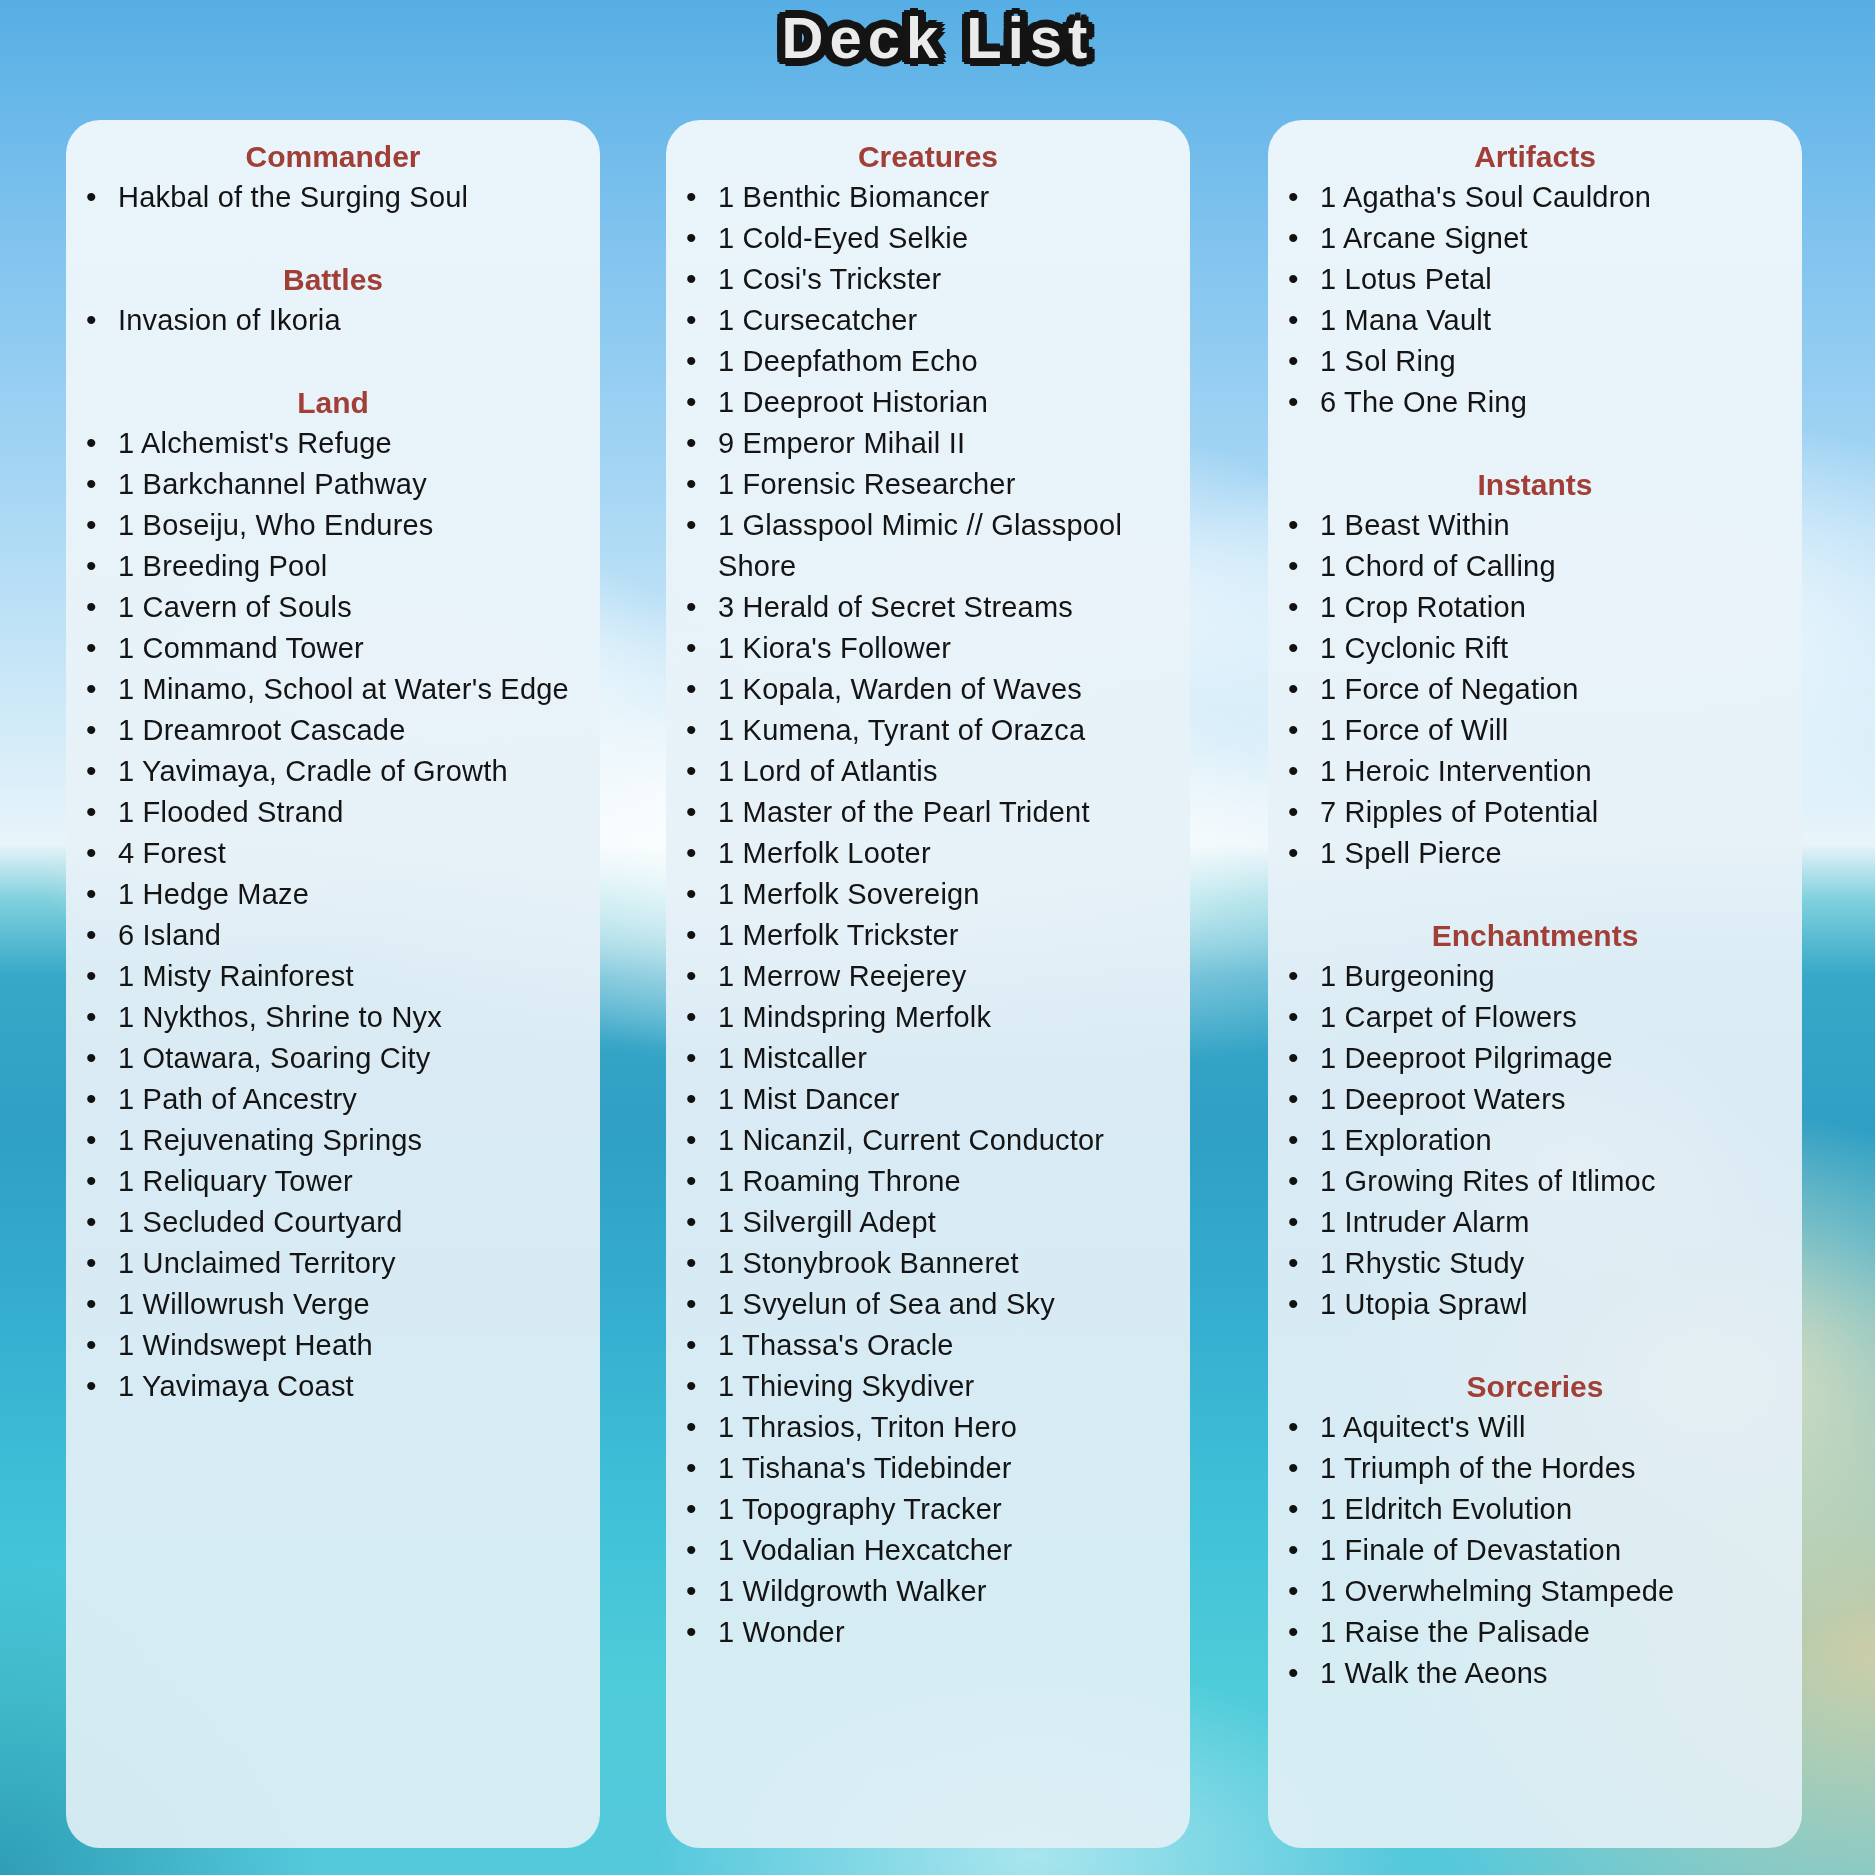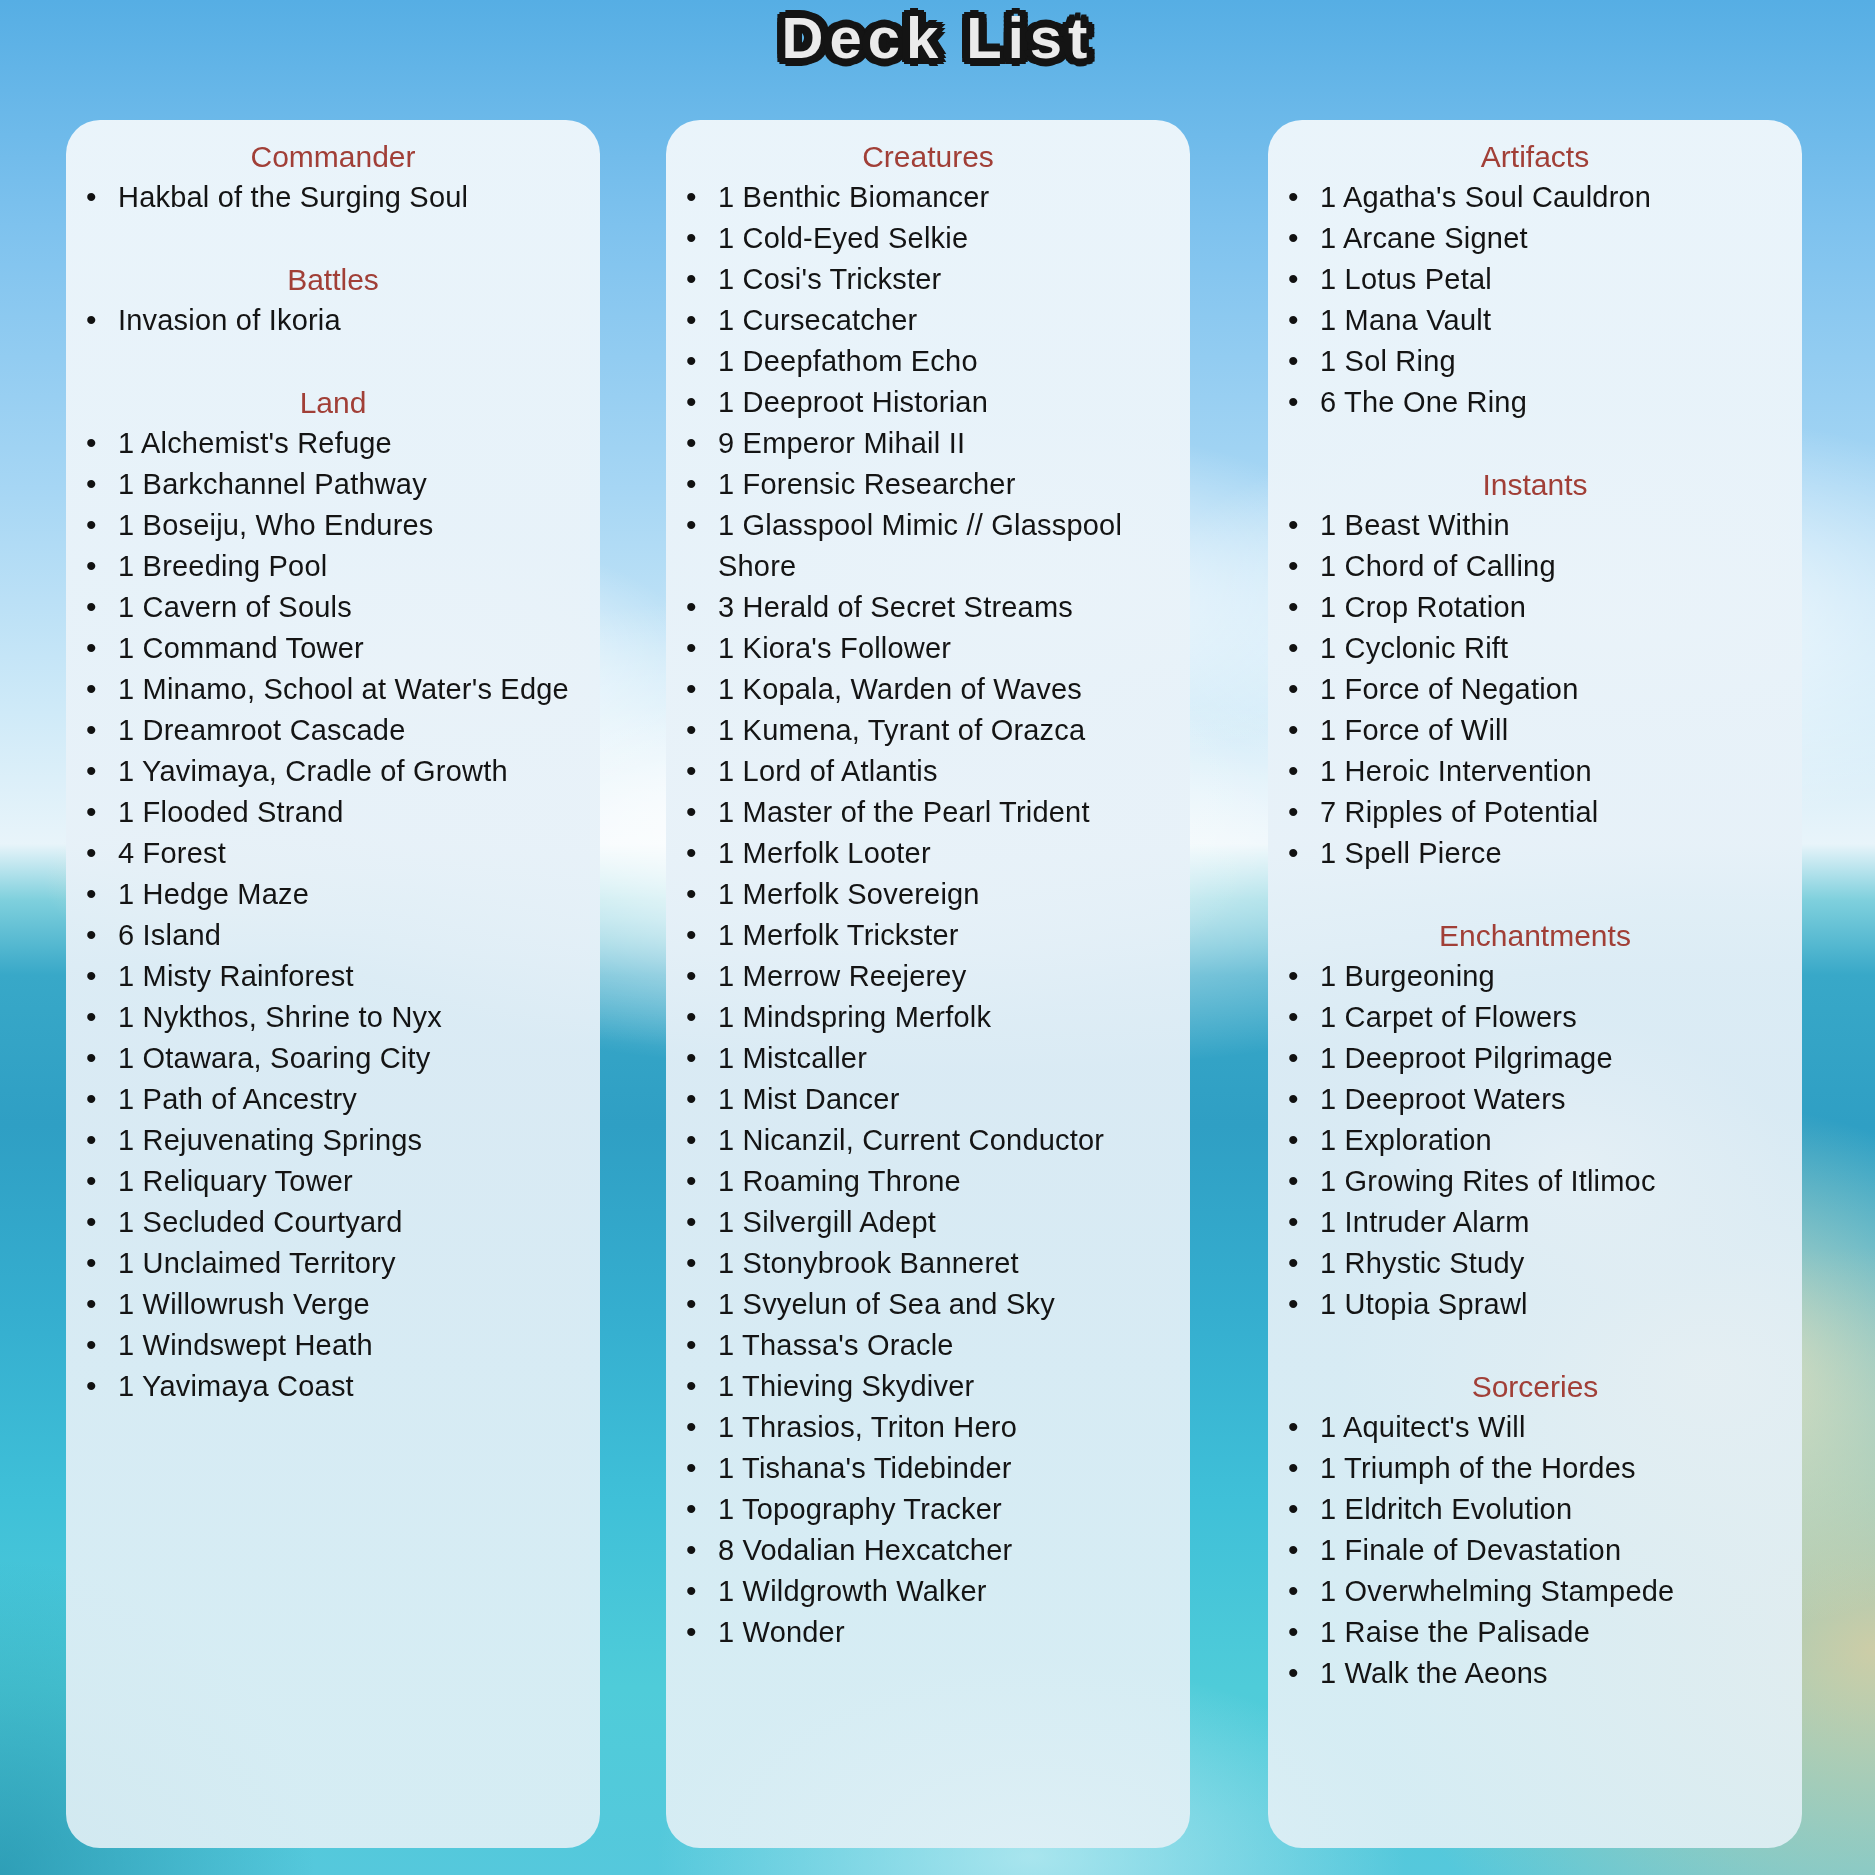--- a/index.html
+++ b/index.html
@@ -35,21 +35,21 @@
   .panel{
     position:absolute;top:120px;height:1728px;border-radius:34px;z-index:2;
     background:linear-gradient(180deg, rgba(238,246,251,0.97) 0%, rgba(228,239,247,0.94) 55%, rgba(227,240,246,0.90) 100%);
     box-sizing:border-box;padding:16px 0 20px 0;
   }
   .panel-0{left:66px;width:534px;}
   .panel-1{left:666px;width:524px;}
   .panel-2{left:1268px;width:534px;}
   .section + .section{margin-top:41px;}
   .section-header{
-    font-size:30px;font-weight:normal;color:#a13f37;text-align:center;line-height:41px;
+    font-size:30px;font-weight:bold;color:#a13f37;text-align:center;line-height:41px;
   }
   ul.card-list{list-style:none;margin:0;padding:0;}
   li.card-item{
     position:relative;padding:0 26px 0 52px;font-size:29px;line-height:41px;
     color:#141414;letter-spacing:0.2px;
   }
   li.card-item .bullet{
     position:absolute;left:20px;top:-1px;font-size:30px;color:#111;
   }
 </style>
@@ -131,21 +131,21 @@
           <li class="card-item"><span class="bullet">•</span><span>1 Nicanzil, Current Conductor</span></li>
           <li class="card-item"><span class="bullet">•</span><span>1 Roaming Throne</span></li>
           <li class="card-item"><span class="bullet">•</span><span>1 Silvergill Adept</span></li>
           <li class="card-item"><span class="bullet">•</span><span>1 Stonybrook Banneret</span></li>
           <li class="card-item"><span class="bullet">•</span><span>1 Svyelun of Sea and Sky</span></li>
           <li class="card-item"><span class="bullet">•</span><span>1 Thassa's Oracle</span></li>
           <li class="card-item"><span class="bullet">•</span><span>1 Thieving Skydiver</span></li>
           <li class="card-item"><span class="bullet">•</span><span>1 Thrasios, Triton Hero</span></li>
           <li class="card-item"><span class="bullet">•</span><span>1 Tishana's Tidebinder</span></li>
           <li class="card-item"><span class="bullet">•</span><span>1 Topography Tracker</span></li>
-          <li class="card-item"><span class="bullet">•</span><span>8 Vodalian Hexcatcher</span></li>
+          <li class="card-item"><span class="bullet">•</span><span>1 Vodalian Hexcatcher</span></li>
           <li class="card-item"><span class="bullet">•</span><span>1 Wildgrowth Walker</span></li>
           <li class="card-item"><span class="bullet">•</span><span>1 Wonder</span></li>
         </ul>
       </div>
     </div>
   <div class="panel panel-2">
       <div class="section">
         <div class="section-header">Artifacts</div>
         <ul class="card-list">
           <li class="card-item"><span class="bullet">•</span><span>1 Agatha's Soul Cauldron</span></li>

